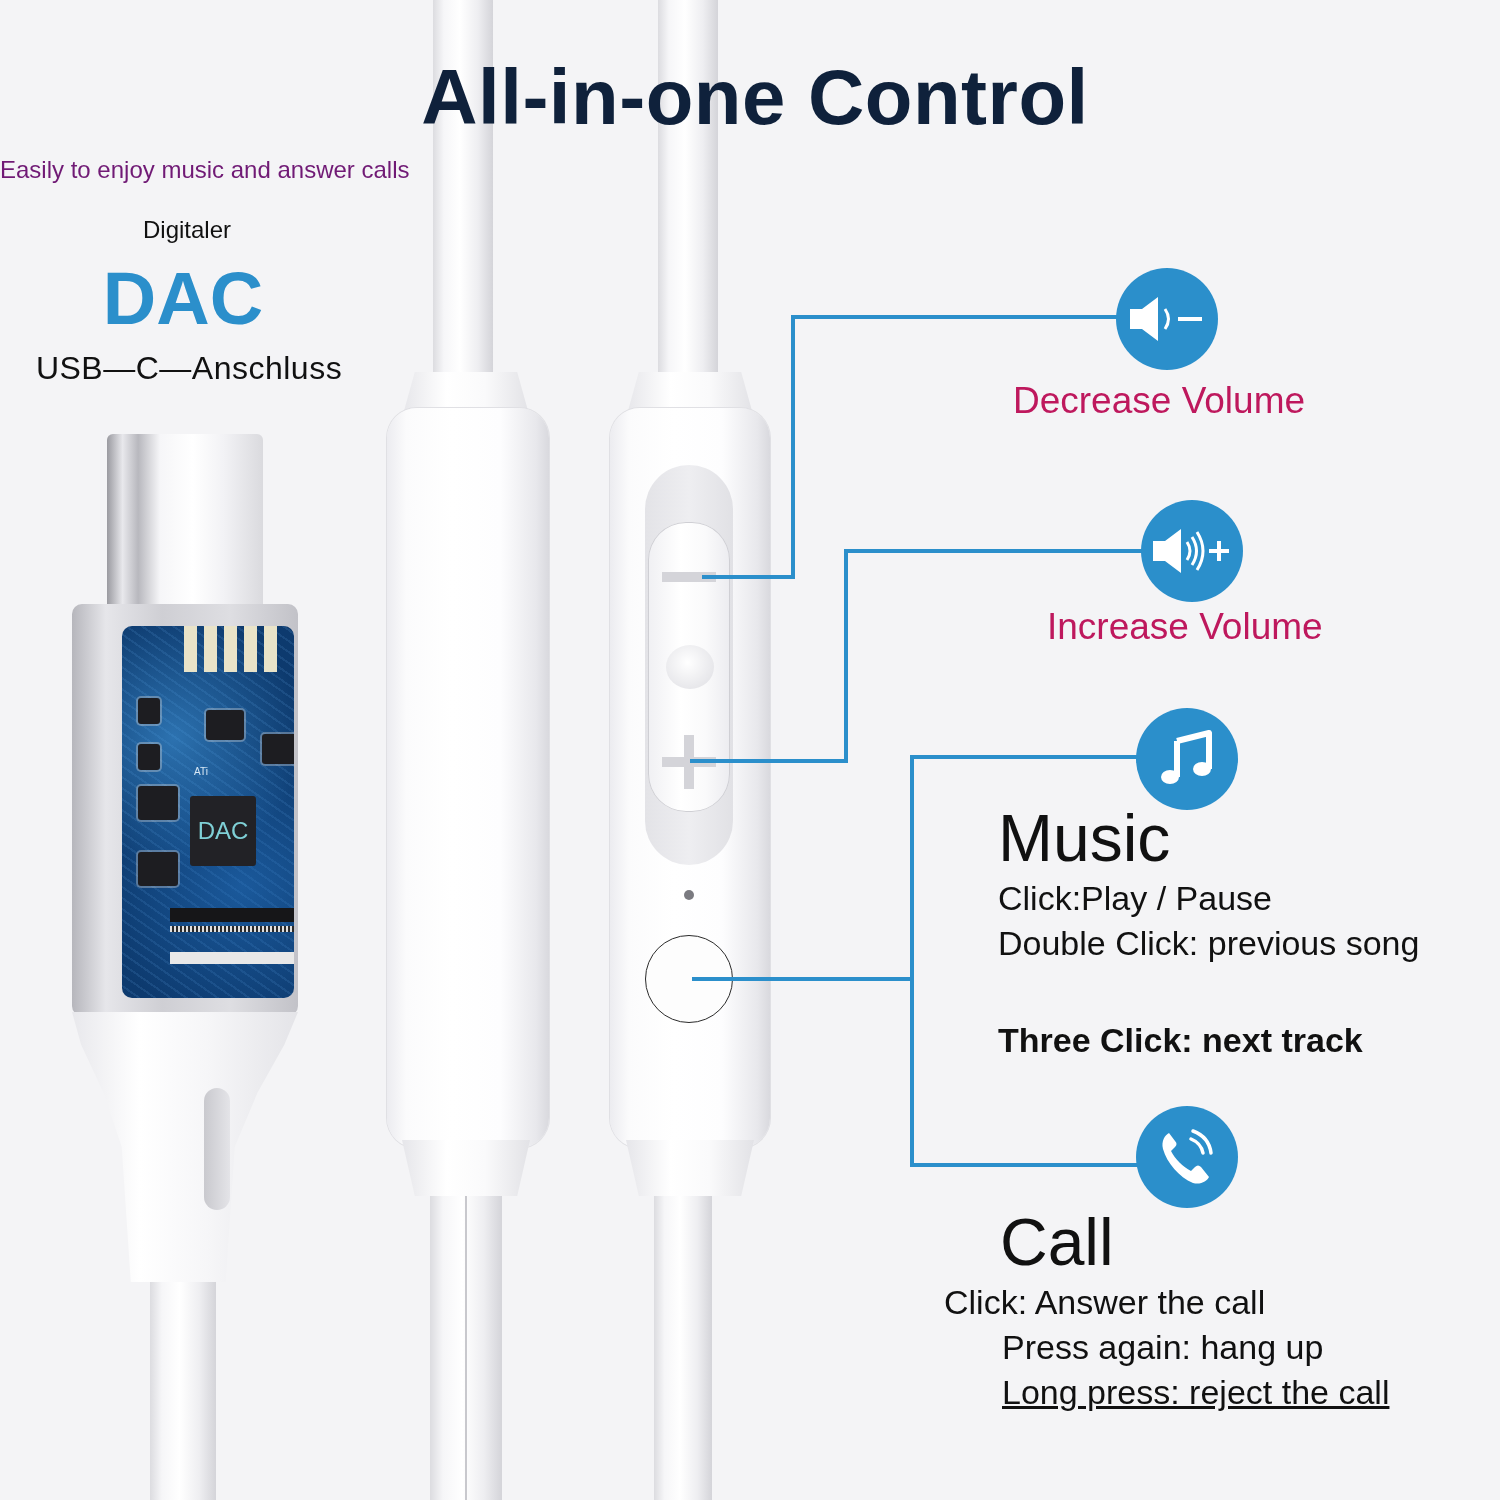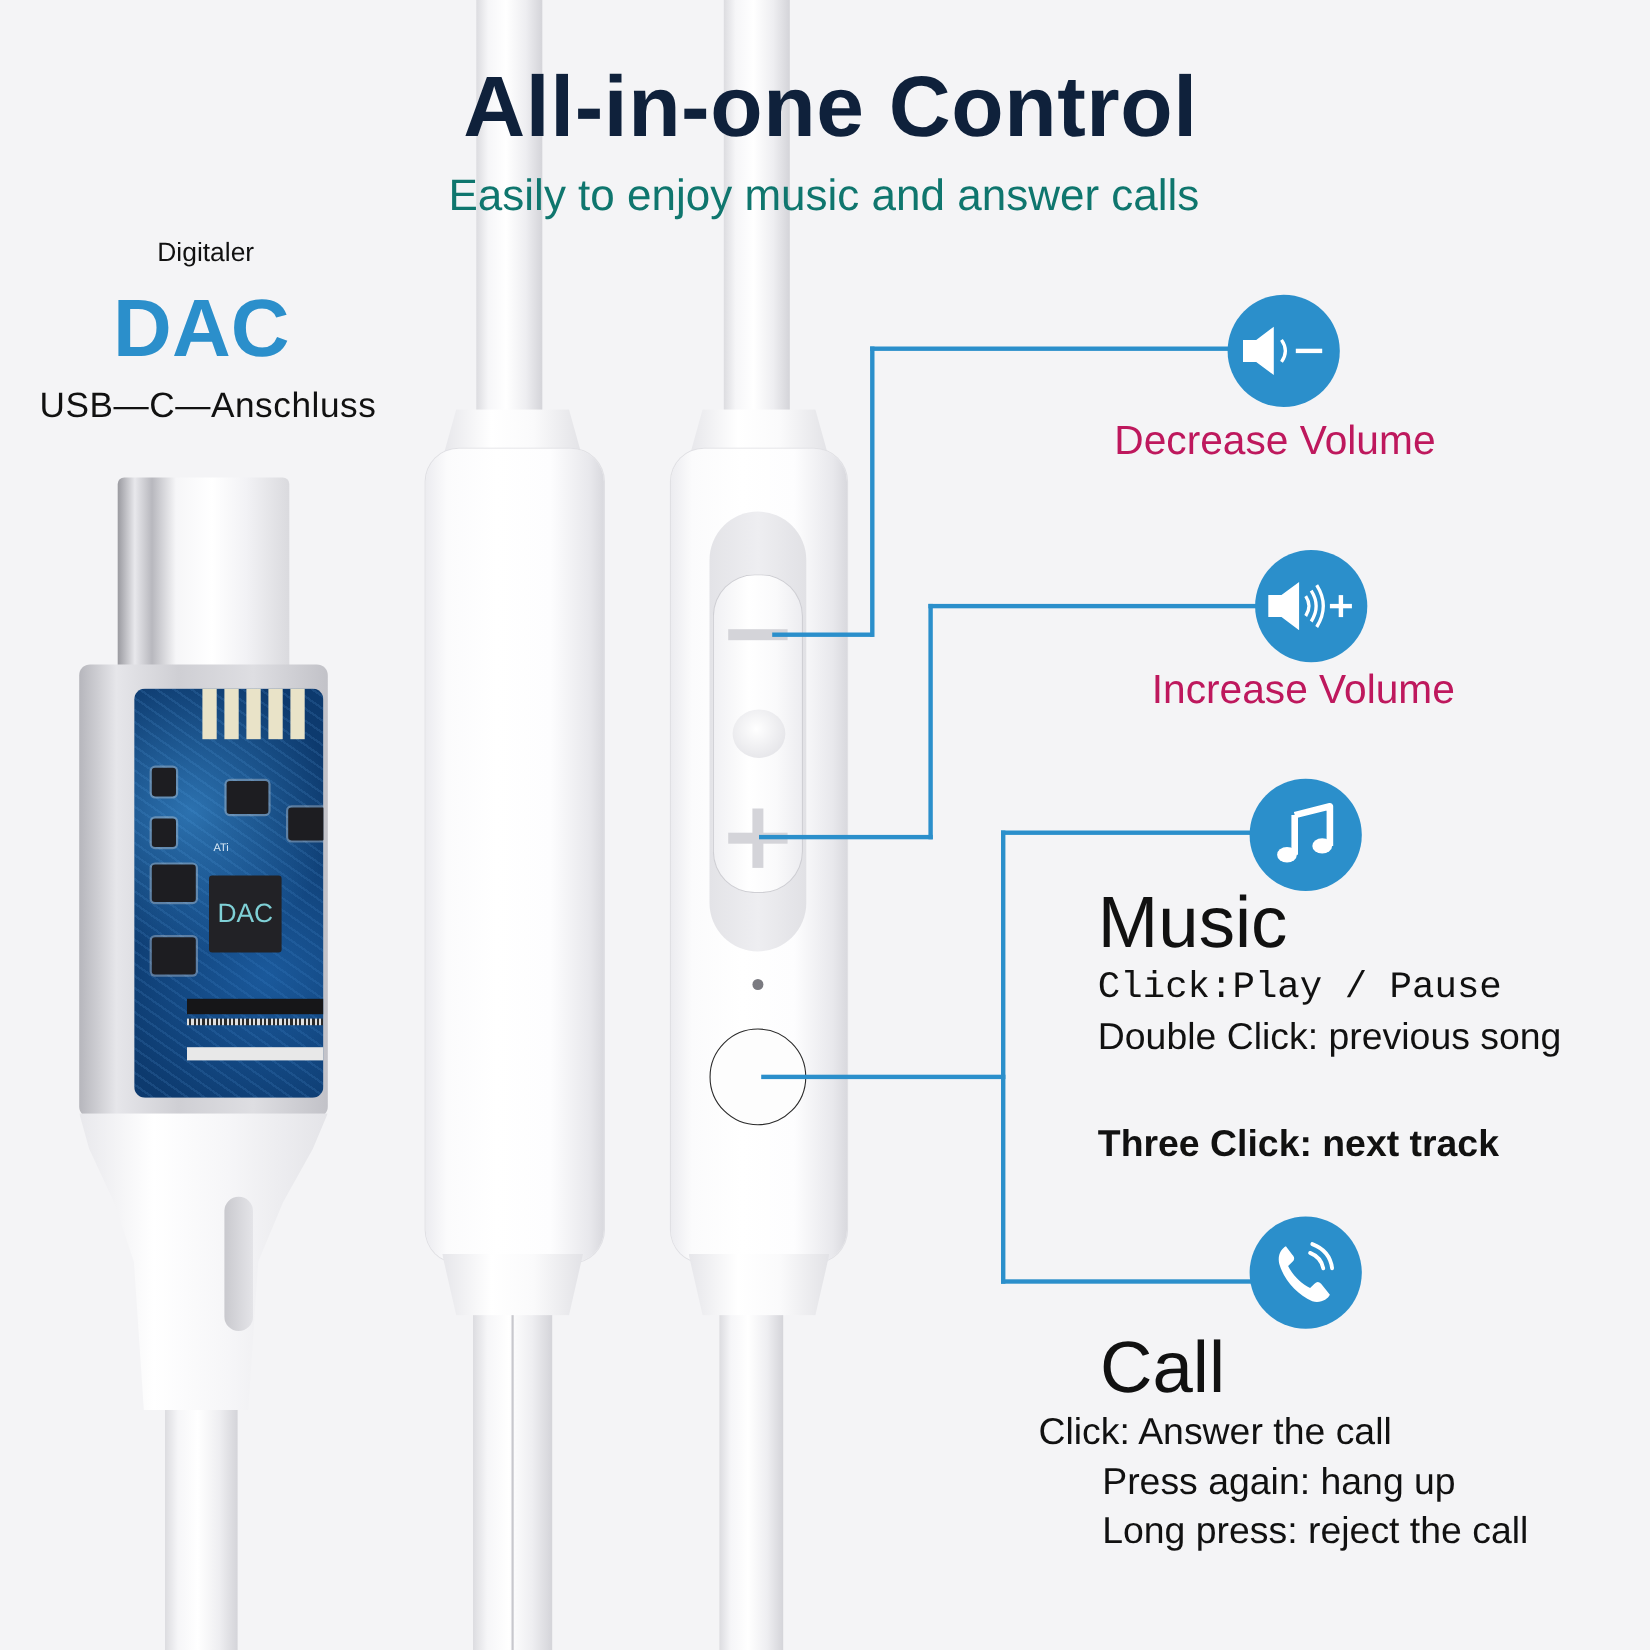--- a/index.html
+++ b/index.html
@@ -95,22 +95,22 @@
   }
   .relief-slot { position: absolute; left: 204px; top: 1088px; width: 26px; height: 122px; border-radius: 13px;
     background: linear-gradient(90deg, #c9c9ce, #e4e4e8); }
 
   
   .title {
     position: absolute; left: 0; width: 1510px; top: 52px; text-align: center;
     font-size: 78px; font-weight: 700; color: #0f213b; letter-spacing: 0.5px;
   }
   .subtitle {
-    position: absolute; left: 0; width: 1498px; top: 156px; text-align: center;
-    font-size: 40px; color: #0f766e;
+    position: absolute; left: 0; width: 1498px; top: 156px; text-align: left;
+    font-size: 24px; color: #701a75;
   }
   .dac-top { position: absolute; left: 0; width: 374px; top: 216px; text-align: center; font-size: 24px; }
   .dac-big { position: absolute; left: 0; width: 366px; top: 256px; text-align: center; font-size: 74px; font-weight: 700; color: #2b8fcb; }
   .dac-bottom { position: absolute; left: 0; width: 378px; top: 350px; text-align: center; font-size: 32px; letter-spacing: 0.5px; }
 
   
   .line { position: absolute; background: #2b8fcb; }
 
   
   .icon-circle {
@@ -230,30 +230,30 @@
 <div>
   <div class="icon-circle" style="left:1136px; top:708px;">
     <svg width="60" height="60" viewBox="0 0 60 60">
       <path d="M20 12 L52 4 V40" stroke="#fff" stroke-width="6" fill="none" stroke-linejoin="round"></path>
       <path d="M20 12 V48" stroke="#fff" stroke-width="6" fill="none"></path>
       <ellipse cx="13" cy="48" rx="9" ry="7" fill="#fff"></ellipse>
       <ellipse cx="45" cy="40" rx="9" ry="7" fill="#fff"></ellipse>
     </svg>
   </div>
   <div class="label-lg" style="left:998px; top:800px;">Music</div>
-  <div class="desc" style="left:998px; top:876px;font-family:Liberation Mono, monospace;">Click:Play / Pause</div>
+  <div class="desc" style="left:998px; top:876px;">Click:Play / Pause</div>
   <div class="desc" style="left:998px; top:921px;">Double Click: previous song</div>
   <div class="desc" style="left:998px; top:1018px;font-weight:bold;">Three Click: next track</div>
 </div>
 
 <div>
   <div class="icon-circle" style="left:1136px; top:1106px;">
     <svg width="64" height="64" viewBox="0 0 64 64">
       <path d="M14 8 C10 10 6 16 8 24 C12 38 24 52 38 58 C46 60 52 56 54 52 L46 42 C44 40 42 40 40 42 L36 46 C28 42 20 34 16 26 L20 22 C22 20 22 18 20 16 Z" fill="#fff"></path>
       <path d="M36 14 Q46 18 48 28" stroke="#fff" stroke-width="3.5" fill="none" stroke-linecap="round"></path>
       <path d="M38 6 Q54 12 56 28" stroke="#fff" stroke-width="3.5" fill="none" stroke-linecap="round"></path>
     </svg>
   </div>
   <div class="label-lg" style="left:1000px; top:1204px;">Call</div>
   <div class="desc" style="left:944px; top:1280px;">Click: Answer the call</div>
   <div class="desc" style="left:1002px; top:1325px;">Press again: hang up</div>
-  <div class="desc" style="left:1002px; top:1370px;">Long press: reject the call</div>
+  <div class="desc" style="left:1002px; top:1370px;text-decoration:underline;">Long press: reject the call</div>
 </div>
 
 </body></html>

